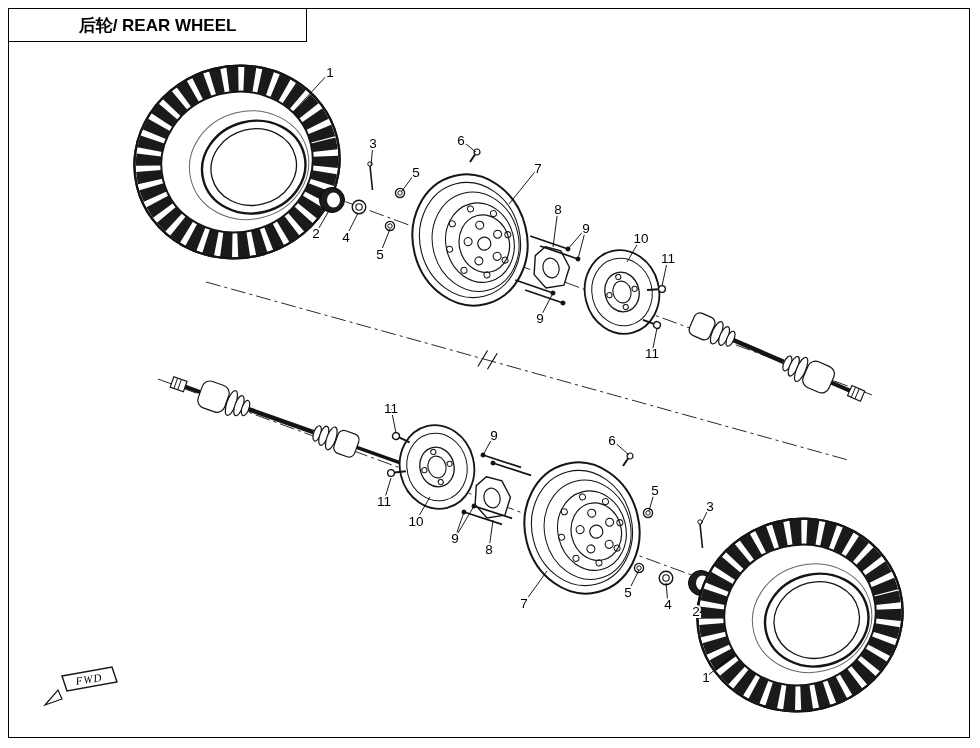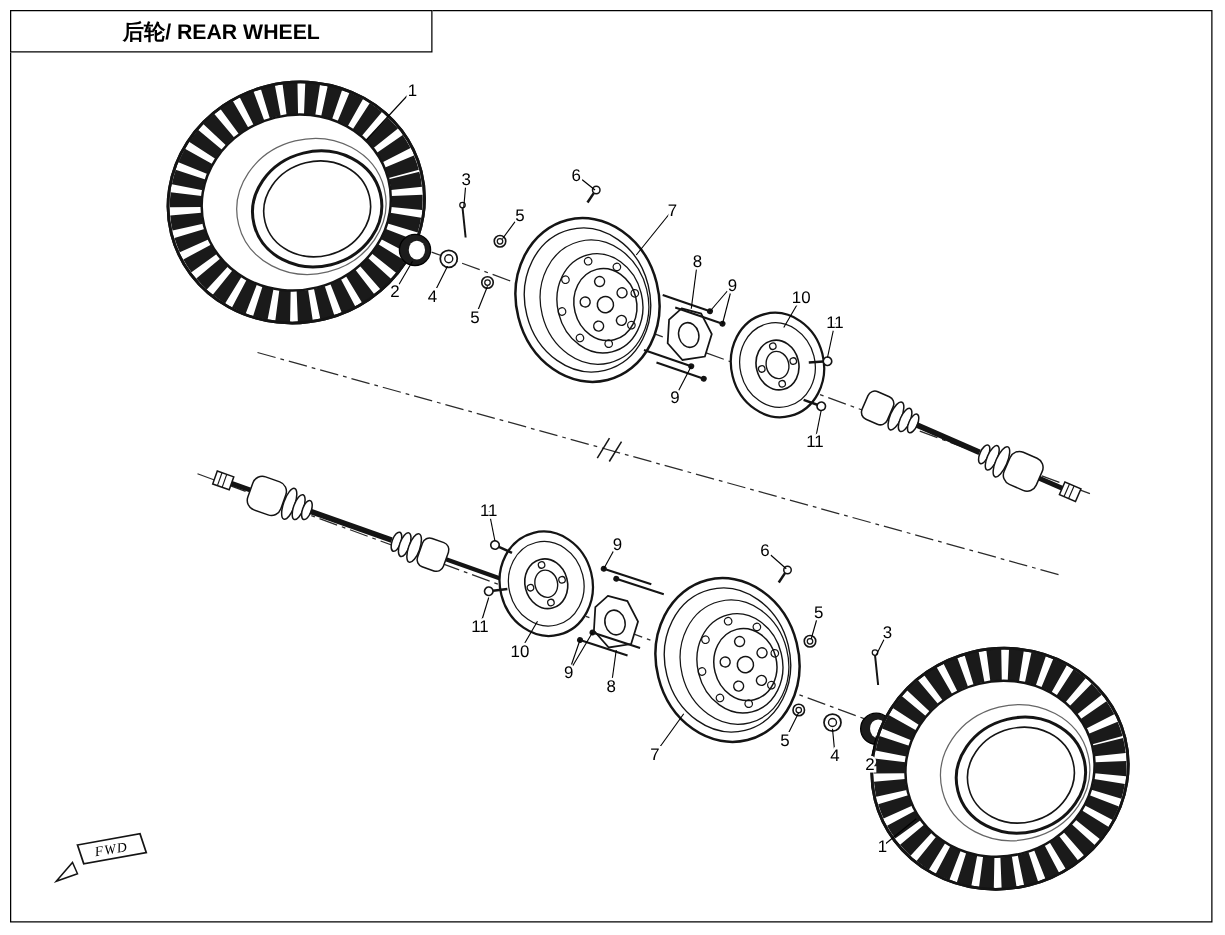--- a/index.html
+++ b/index.html
@@ -5,21 +5,21 @@
   html,body{margin:0;padding:0;}
   body{
     width:980px;height:748px;position:relative;background:#fff;
     font-family:"Liberation Sans", sans-serif;overflow:hidden;
   }
   .frame{
     position:absolute;left:8px;top:8px;width:962px;height:730px;
     border:1.5px solid #000;box-sizing:border-box;pointer-events:none;
   }
   .title-box{
-    position:absolute;left:8px;top:8px;width:338px;height:34px;
+    position:absolute;left:8px;top:8px;width:299px;height:34px;
     border:1.5px solid #000;background:#fff;box-sizing:border-box;
     display:flex;align-items:center;justify-content:center;
     font-weight:bold;font-size:17px;color:#000;z-index:5;
   }
   svg.diagram{position:absolute;left:0;top:0;width:980px;height:748px;}
   .cl{stroke:#2a2a2a;stroke-width:1;fill:none;stroke-dasharray:15 4 3 4;}
   .callout{
     font-family:"Liberation Sans", sans-serif;font-size:13.5px;fill:#000;
     text-anchor:middle;paint-order:stroke;stroke:#fff;stroke-width:4px;
   }

